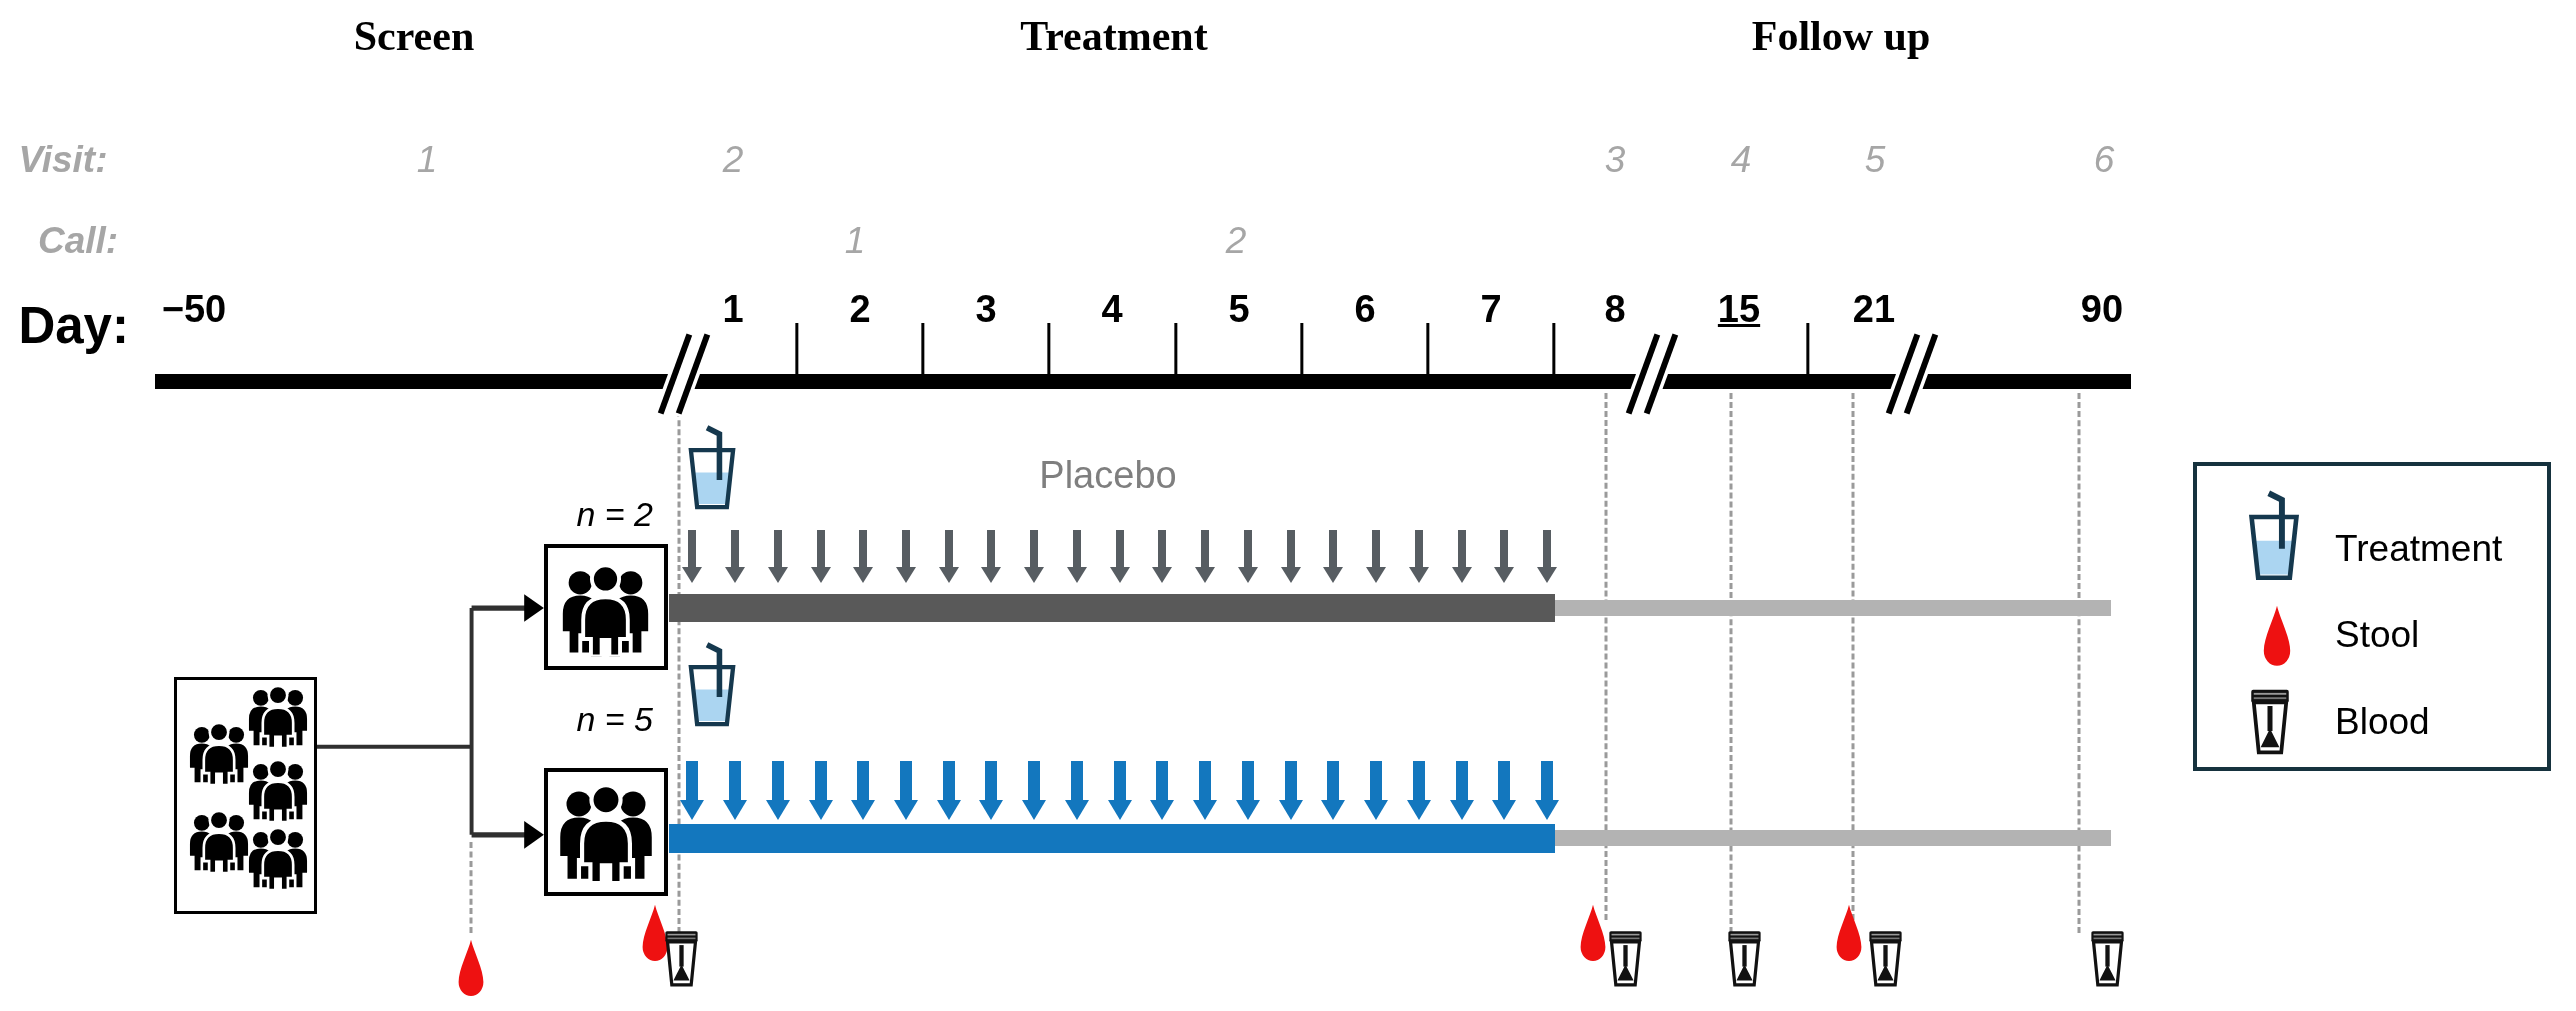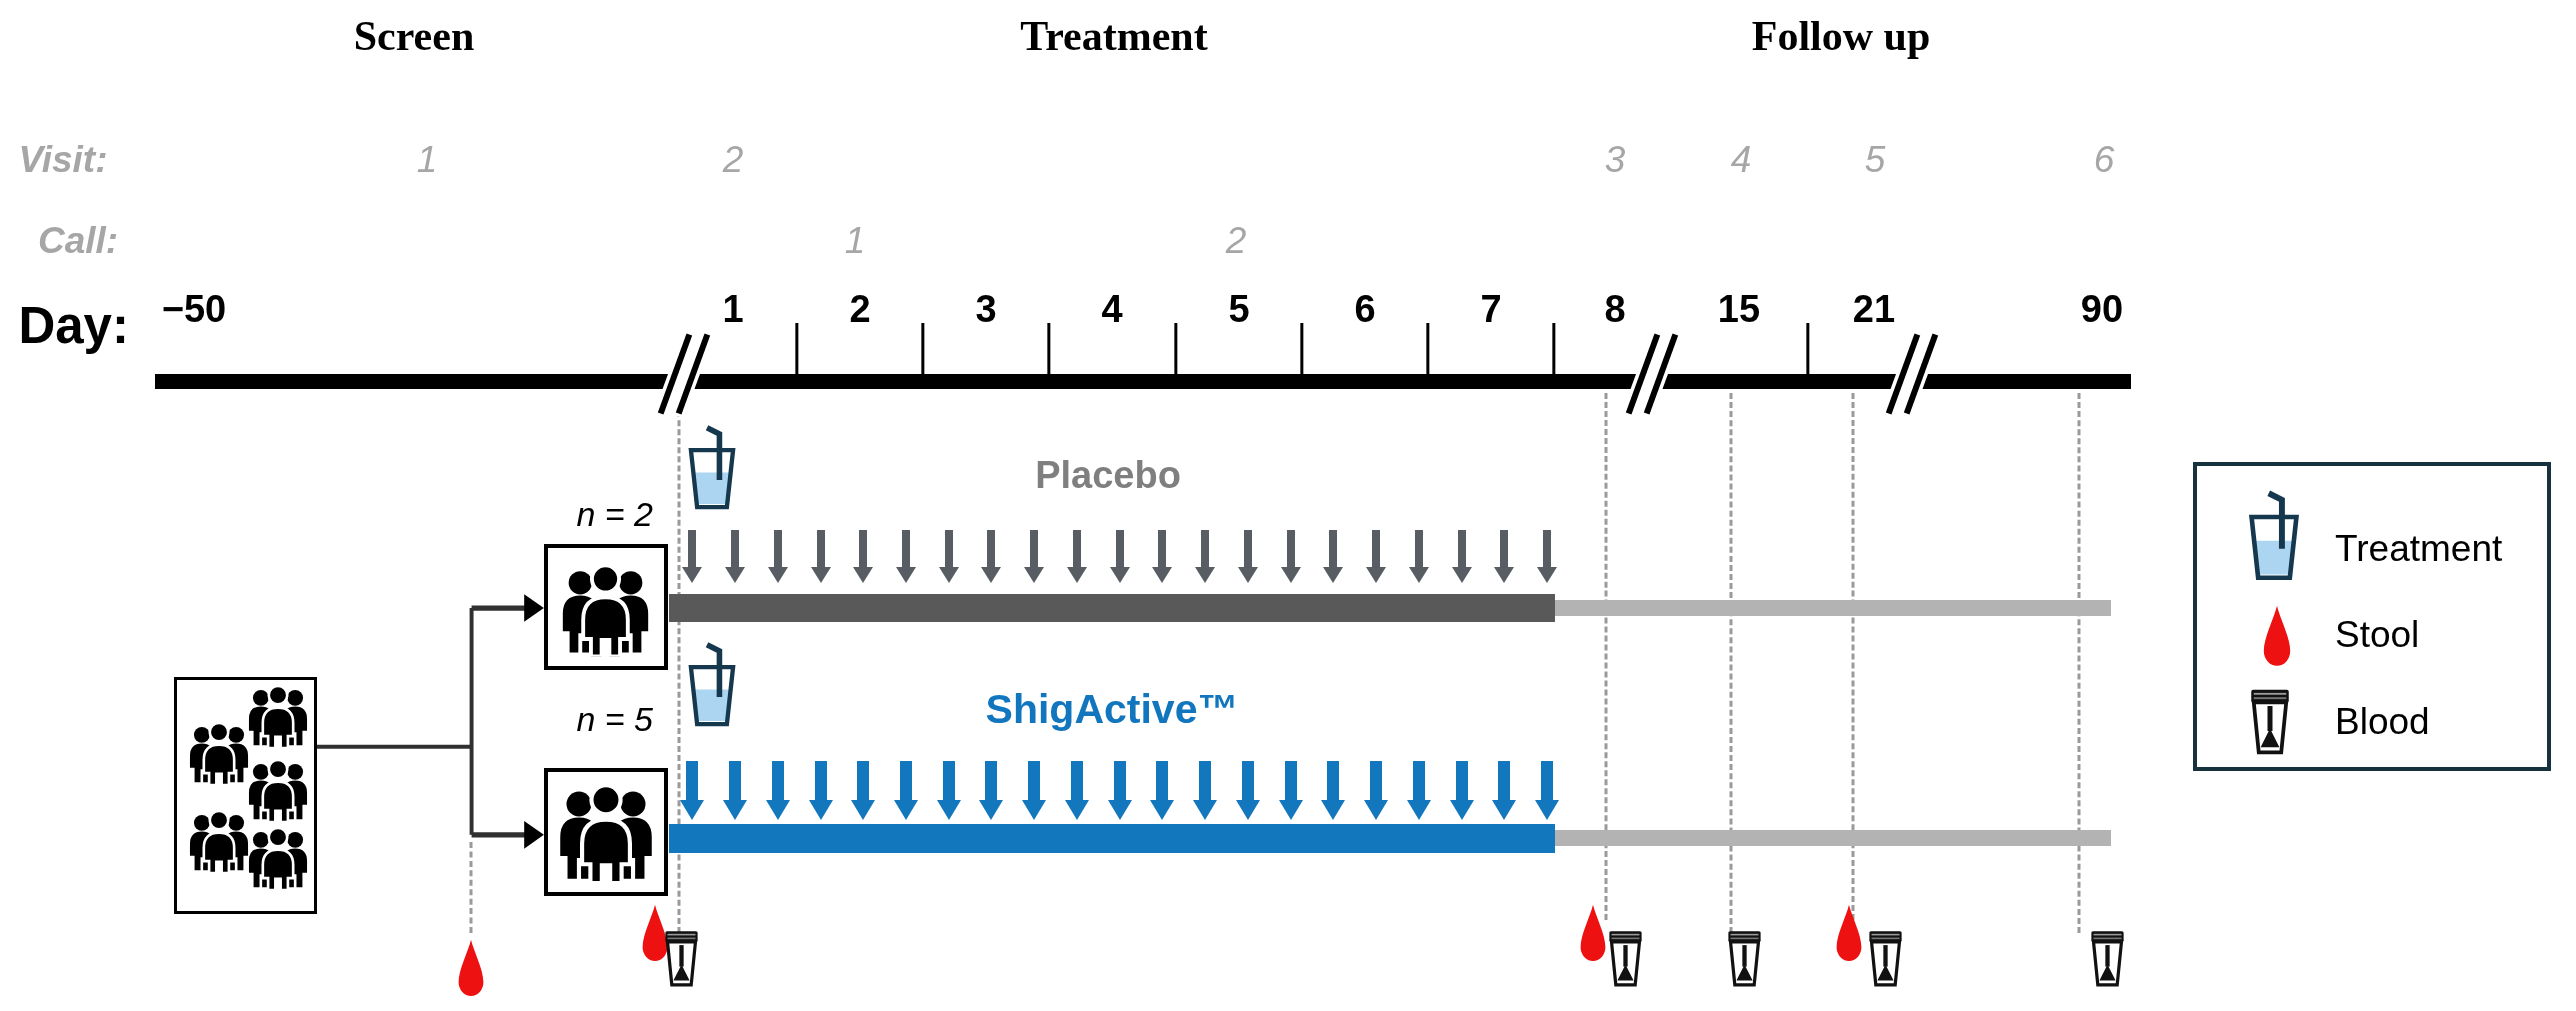--- a/index.html
+++ b/index.html
@@ -32,21 +32,21 @@
   .arrow .head{width:0;height:0;border-style:solid;border-bottom:none;}
   .arrow.placebo .shaft{width:8.5px;height:37px;background:#575d62;}
   .arrow.placebo .head{border-left:10px solid transparent;border-right:10px solid transparent;border-top:16px solid #575d62;}
   .arrow.shig .shaft{width:12px;height:39px;background:#1377be;}
   .arrow.shig .head{border-left:12.5px solid transparent;border-right:12.5px solid transparent;border-top:20px solid #1377be;}
   
   .bar{position:absolute;z-index:1;}
   
   .black-box{position:absolute;border:4.6px solid #000;background:#fff;box-sizing:border-box;z-index:2;}
   
-  .arm-name{position:absolute;transform:translateX(-50%);font-weight:700;white-space:nowrap;z-index:2;}
+  .arm-name{position:absolute;transform:translateX(-50%);font-weight:400;white-space:nowrap;z-index:2;}
   #placebo-name{left:1108px;top:454px;font-size:38px;color:#7f7f7f;}
   #shig-name{left:1112px;top:686px;font-size:41px;color:#1176be;}
   .n-label{position:absolute;width:197px;text-align:right;font-style:italic;font-size:34px;color:#000;white-space:nowrap;z-index:2;}
   #n2{left:456px;top:495px;}
   #n8{left:456px;top:700px;}
   
   .cup-svg{position:absolute;z-index:4;}
   #cup-placebo{left:681px;top:424px;width:62px;height:87px;}
   #cup-shig{left:681px;top:641px;width:62px;height:87px;}
   
@@ -104,21 +104,20 @@
 
   <div class="phase" id="phase-screen">Screen</div>
   <div class="phase" id="phase-treatment">Treatment</div>
   <div class="phase" id="phase-followup">Follow up</div>
 
   <div class="row-label" id="visit-label">Visit:</div>
   <div class="row-label" id="call-label">Call:</div>
   <div class="row-label" id="day-label">Day:</div>
 
   <div class="arm-name" id="placebo-name">Placebo</div>
-  <div class="arm-name" id="shig-name">ShigActive™</div>
   <div class="n-label" id="n2">n = 2</div>
   <div class="n-label" id="n8">n = 5</div>
 
   <svg class="cup-svg" id="cup-placebo" viewBox="0 0 100 140">
       <use href="#sym-cup"></use>
     </svg>
   <svg class="cup-svg" id="cup-shig" viewBox="0 0 100 140">
       <use href="#sym-cup"></use>
     </svg>
 
@@ -156,21 +155,21 @@
     <div class="row-item call-num" style="left: 1236px;">2</div>
     <div class="row-item day-num" style="left: 194px;">−50</div>
     <div class="row-item day-num" style="left: 733px;">1</div>
     <div class="row-item day-num" style="left: 860px;">2</div>
     <div class="row-item day-num" style="left: 986px;">3</div>
     <div class="row-item day-num" style="left: 1112px;">4</div>
     <div class="row-item day-num" style="left: 1239px;">5</div>
     <div class="row-item day-num" style="left: 1365px;">6</div>
     <div class="row-item day-num" style="left: 1491px;">7</div>
     <div class="row-item day-num" style="left: 1615px;">8</div>
-    <div class="row-item day-num" style="left: 1739px;">15</div>
+    <div class="row-item day-num" style="left: 1739px; text-decoration: underline;">15</div>
     <div class="row-item day-num" style="left: 1874px;">21</div>
     <div class="row-item day-num" style="left: 2102px;">90</div>
     <div class="" id="axis-bar" style="left: 155px; top: 374px; width: 1976px; height: 14.5px; background: rgb(0, 0, 0);"></div>
     <div class="tick" style="left: 797px; top: 323px; height: 53px;"></div>
     <div class="tick" style="left: 923px; top: 323px; height: 53px;"></div>
     <div class="tick" style="left: 1049px; top: 323px; height: 53px;"></div>
     <div class="tick" style="left: 1176px; top: 323px; height: 53px;"></div>
     <div class="tick" style="left: 1302px; top: 323px; height: 53px;"></div>
     <div class="tick" style="left: 1428px; top: 323px; height: 53px;"></div>
     <div class="tick" style="left: 1554px; top: 323px; height: 53px;"></div>

